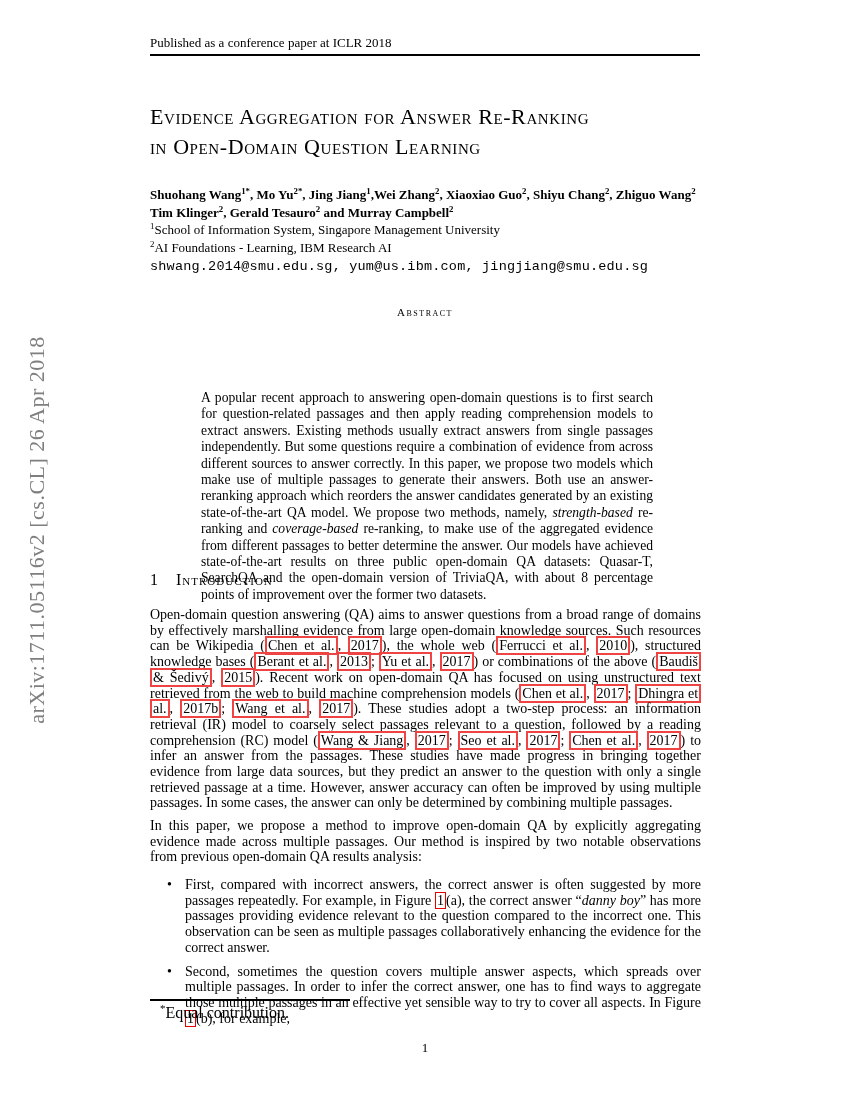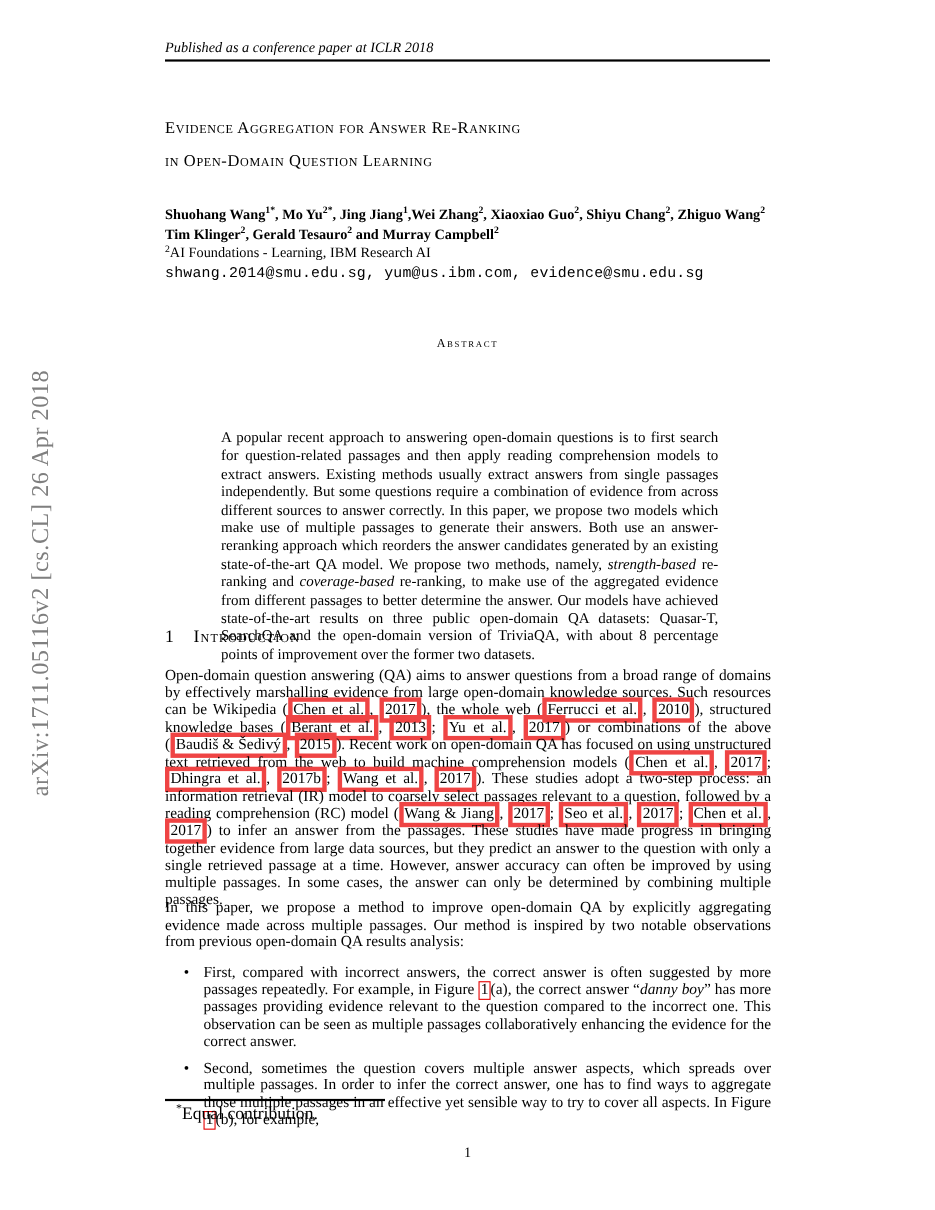--- a/index.html
+++ b/index.html
@@ -7,26 +7,26 @@
   body { width: 850px; height: 1100px; font-family: "Liberation Serif", "DejaVu Serif", serif; color: #000; }
   .page { position: relative; width: 850px; height: 1100px; background: #fff; overflow: hidden; }
 
   .watermark {
     position: absolute; left: 37px; top: 530px;
     transform: translate(-50%, -50%) rotate(-90deg);
     white-space: nowrap; color: #7f7f7f;
     font-size: 22px; letter-spacing: 0.5px;
   }
 
-  .header { position: absolute; left: 150px; top: 35px; width: 550px; font-size: 13px; font-style: italic; }
+  .header { position: absolute; left: 150px; top: 35px; width: 550px; font-size: 13px; }
   .header-rule { position: absolute; left: 150px; top: 54px; width: 550px; height: 2px; background: #000; }
 
   .title {
     position: absolute; left: 150px; top: 102px; width: 570px;
-    font-size: 15px; font-weight: normal; font-variant: small-caps;
+    font-size: 22px; font-weight: normal; font-variant: small-caps;
     letter-spacing: 0.6px; line-height: 30px;
   }
 
   .authors { position: absolute; left: 150px; top: 186px; width: 580px; font-size: 13px; line-height: 17.5px; }
   .author-line.bold { font-weight: bold; }
   sup { font-size: 68%; line-height: 0; vertical-align: super; }
   .emails { font-family: "Liberation Mono", "DejaVu Sans Mono", monospace; font-size: 13.5px; letter-spacing: 0.2px; margin-top: 2px; }
 
   .abstract-heading {
     position: absolute; left: 150px; top: 306px; width: 550px;
@@ -43,21 +43,21 @@
 
   .body-par { position: absolute; left: 150px; width: 551px; text-align: justify; font-size: 14px; line-height: 15.7px; }
   .p1 { top: 607px; }
   .p2 { top: 818px; }
 
   .bullets { position: absolute; left: 150px; top: 877px; width: 551px; list-style: none; }
   .bullets li { position: relative; padding-left: 35px; text-align: justify; font-size: 14px; line-height: 15.7px; margin-bottom: 8px; }
   .bullets li::before { content: "\2022"; position: absolute; left: 17px; }
 
   .box-green {
-    border: 4px solid #ef4444; padding: 0 1px;
+    border: 2px solid #ef4444; padding: 0 1px;
     box-decoration-break: clone; -webkit-box-decoration-break: clone;
   }
   .box-red {
     border: 1px solid #e60000; padding: 0 1px;
     box-decoration-break: clone; -webkit-box-decoration-break: clone;
   }
 
   .footnote-rule { position: absolute; left: 150px; top: 999px; width: 200px; height: 1.5px; background: #000; }
   .footnote { position: absolute; left: 150px; top: 1004px; width: 550px; font-size: 16px; padding-left: 10px; }
   .page-number { position: absolute; left: 150px; top: 1040px; width: 550px; text-align: center; font-size: 13px; }
@@ -73,22 +73,23 @@
   <div class="header-rule"></div>
 
   <h1 class="title">
     <span>Evidence Aggregation for Answer Re-Ranking</span><br>
     <span>in Open-Domain Question Learning</span>
   </h1>
 
   <div class="authors">
     <div class="author-line bold">Shuohang Wang<sup>1*</sup>, Mo Yu<sup>2*</sup>, Jing Jiang<sup>1</sup>,Wei Zhang<sup>2</sup>, Xiaoxiao Guo<sup>2</sup>, Shiyu Chang<sup>2</sup>, Zhiguo Wang<sup>2</sup></div>
     <div class="author-line bold">Tim Klinger<sup>2</sup>, Gerald Tesauro<sup>2</sup> and Murray Campbell<sup>2</sup></div>
+    <div class="author-line"><sup>1</sup>School of Information System, Singapore Management University</div>
     <div class="author-line"><sup>2</sup>AI Foundations - Learning, IBM Research AI</div>
-    <div class="emails">shwang.2014@smu.edu.sg, yum@us.ibm.com, evidence@smu.edu.sg</div>
+    <div class="emails">shwang.2014@smu.edu.sg, yum@us.ibm.com, jingjiang@smu.edu.sg</div>
   </div>
 
   <div class="abstract-heading">Abstract</div>
   <div class="abstract-body">A popular recent approach to answering open-domain questions is to first search for question-related passages and then apply reading comprehension models to extract answers. Existing methods usually extract answers from single passages independently. But some questions require a combination of evidence from across different sources to answer correctly. In this paper, we propose two models which make use of multiple passages to generate their answers. Both use an answer-reranking approach which reorders the answer candidates generated by an existing state-of-the-art QA model. We propose two methods, namely, <em>strength-based</em> re-ranking and <em>coverage-based</em> re-ranking, to make use of the aggregated evidence from different passages to better determine the answer. Our models have achieved state-of-the-art results on three public open-domain QA datasets: Quasar-T, SearchQA and the open-domain version of TriviaQA, with about 8 percentage points of improvement over the former two datasets.</div>
 
   <div class="section-heading">
     <span class="sec-num">1</span><span class="sec-title">Introduction</span>
   </div>
 
   <p class="body-par p1">Open-domain question answering (QA) aims to answer questions from a broad range of domains by effectively marshalling evidence from large open-domain knowledge sources. Such resources can be Wikipedia (<span class="box-green">Chen et al.</span>, <span class="box-green">2017</span>), the whole web (<span class="box-green">Ferrucci et al.</span>, <span class="box-green">2010</span>), structured knowledge bases (<span class="box-green">Berant et al.</span>, <span class="box-green">2013</span>; <span class="box-green">Yu et al.</span>, <span class="box-green">2017</span>) or combinations of the above (<span class="box-green">Baudiš &amp; Šedivý</span>, <span class="box-green">2015</span>). Recent work on open-domain QA has focused on using unstructured text retrieved from the web to build machine comprehension models (<span class="box-green">Chen et al.</span>, <span class="box-green">2017</span>; <span class="box-green">Dhingra et al.</span>, <span class="box-green">2017b</span>; <span class="box-green">Wang et al.</span>, <span class="box-green">2017</span>). These studies adopt a two-step process: an information retrieval (IR) model to coarsely select passages relevant to a question, followed by a reading comprehension (RC) model (<span class="box-green">Wang &amp; Jiang</span>, <span class="box-green">2017</span>; <span class="box-green">Seo et al.</span>, <span class="box-green">2017</span>; <span class="box-green">Chen et al.</span>, <span class="box-green">2017</span>) to infer an answer from the passages. These studies have made progress in bringing together evidence from large data sources, but they predict an answer to the question with only a single retrieved passage at a time. However, answer accuracy can often be improved by using multiple passages. In some cases, the answer can only be determined by combining multiple passages.</p>

